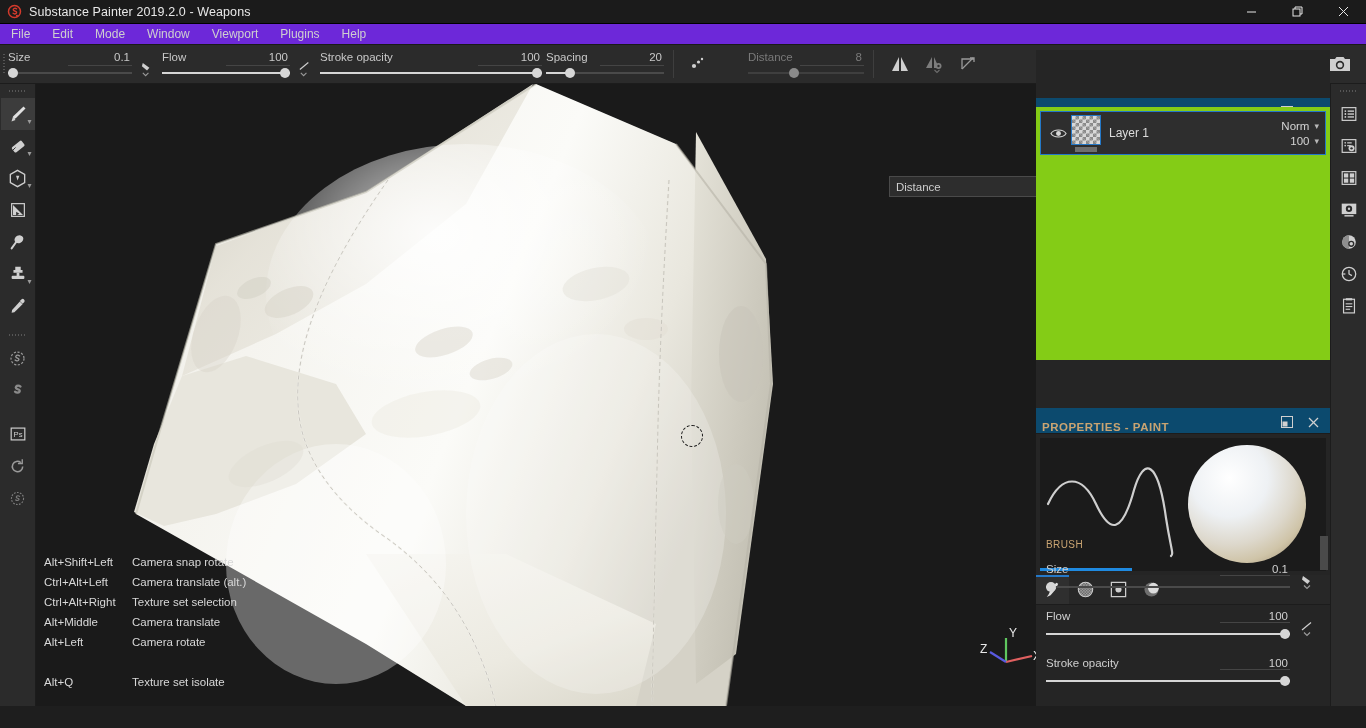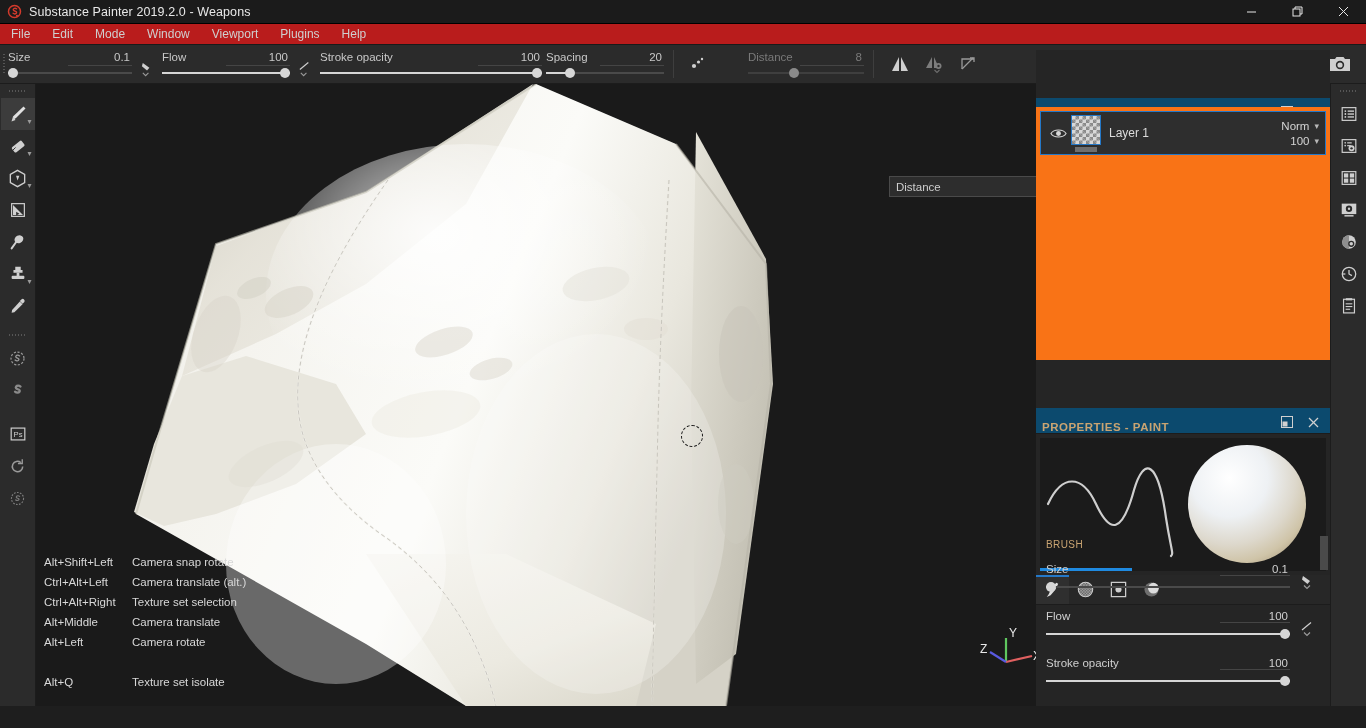--- a/index.html
+++ b/index.html
@@ -27,21 +27,21 @@
   .title-text { font-size: 12.5px; color: #e8e8e8; letter-spacing: 0.1px; }
   .win-controls { margin-left: auto; display: flex; height: 24px; }
   .win-btn {
     width: 46px; height: 24px; display: flex; align-items: center; justify-content: center;
     color: #e0e0e0;
   }
 
   
   .menubar {
     position: absolute; top: 24px; left: 0; width: 1366px; height: 21px;
-    background: #b91c1c; display: flex; align-items: center;
+    background: #6d28d9; display: flex; align-items: center;
     border-bottom: 1px solid #1a1a1a;
   }
   .menu-item {
     font-size: 12px; color: #cfcfcf; padding: 3px 11px; height: 21px;
     display: flex; align-items: center;
   }
 
   
   .toolbar {
     position: absolute; top: 45px; left: 0; width: 1366px; height: 39px;
@@ -172,21 +172,21 @@
     width: 70px; height: 20px; background: #333; border: 1px solid #4c4c4c;
     display: flex; align-items: center; padding: 0 4px; font-size: 11px; color: #d0d0d0;
     overflow: hidden; white-space: nowrap; margin-right: 4px;
   }
   .chan-select .cs-caret { margin-left: auto; font-size: 9px; }
   .lt-btn {
     width: 27px; height: 26px; display: flex; align-items: center; justify-content: center;
     color: #c8c8c8;
   }
 
-  .layer-list { position: absolute; top: 57px; left: 0; right: 0; bottom: 0; background: #f97316; padding: 4px; }
+  .layer-list { position: absolute; top: 57px; left: 0; right: 0; bottom: 0; background: #84cc16; padding: 4px; }
   .layer-row {
     height: 44px; background: #2e2e2e; border: 1px solid #2478c8;
     display: flex; align-items: center; padding: 0 6px; position: relative;
   }
   .eye { width: 22px; display: flex; align-items: center; justify-content: center; color: #d6d6d6; }
   .thumb-wrap { width: 30px; margin-left: 2px; }
   .thumb {
     width: 30px; height: 30px; border: 1px solid #2478c8;
     background-image:
       linear-gradient(45deg, #8a8a8a 25%, transparent 25%, transparent 75%, #8a8a8a 75%),

